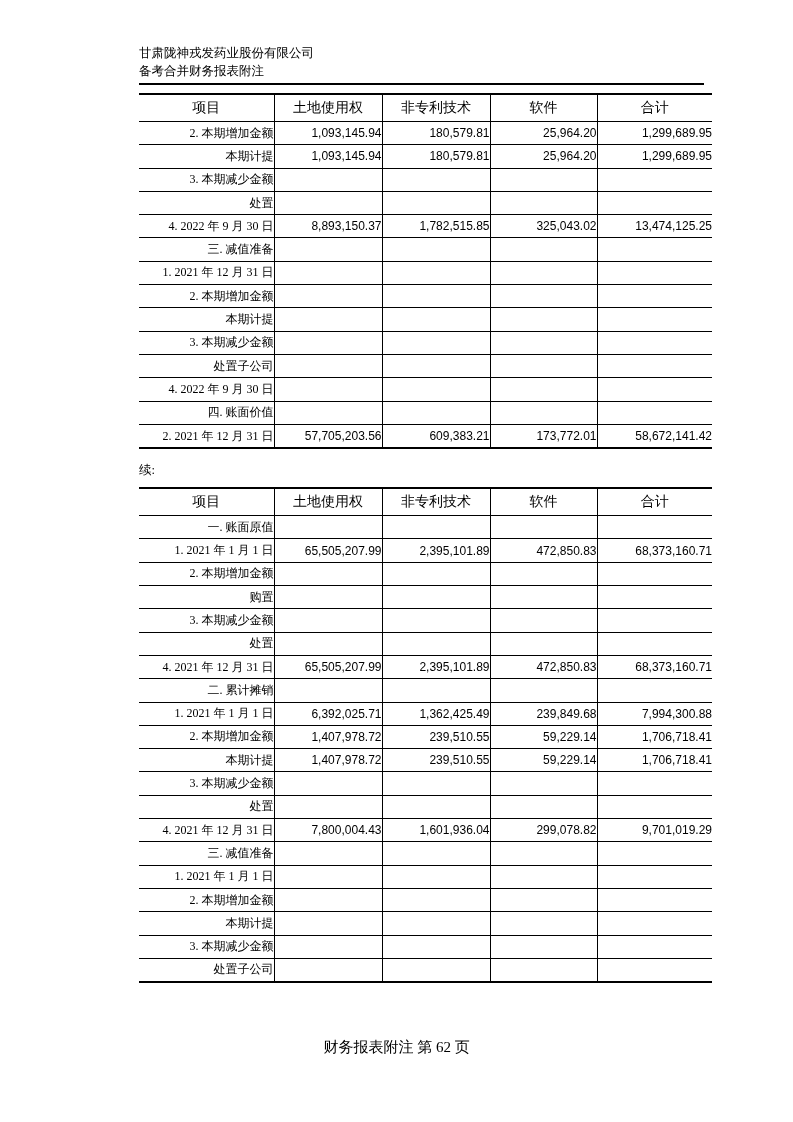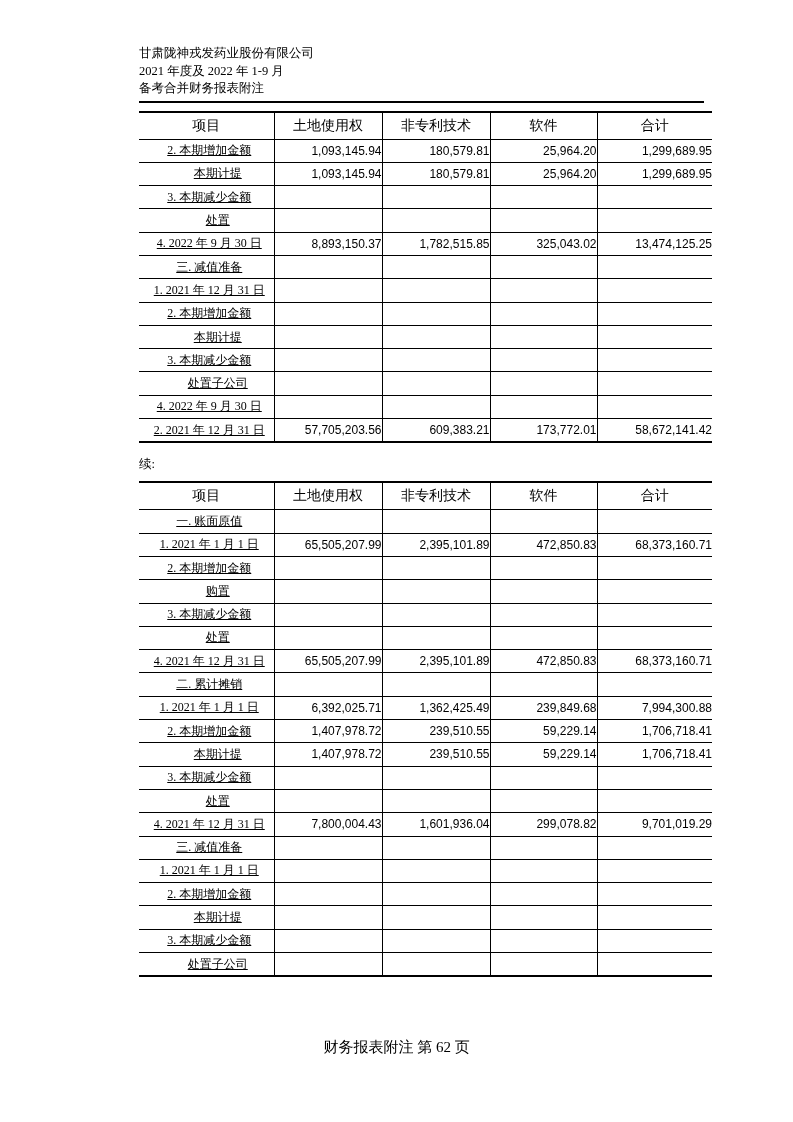--- a/index.html
+++ b/index.html
@@ -45,21 +45,21 @@
   table.fin-table td {
     font-size: 12px;
     height: 22.3px;
     padding: 0;
     vertical-align: middle;
     overflow: hidden;
     white-space: nowrap;
   }
   table.fin-table tbody tr + tr td { border-top: 1px solid #000; }
   table.fin-table .vline { border-left: 1px solid #000; }
-  td.label { text-align: center; text-decoration: underline; }
+  td.label { text-align: right; }
   td.label.indent-0 { padding-left: 6px; }
   td.label.indent-1 { padding-left: 23px; }
   td.num {
     text-align: right;
     padding-right: 11px;
     font-family: "Liberation Sans", "DejaVu Sans", sans-serif;
     font-size: 11px;
   }
   .cont-label {
     margin: 13px 0 6px 0;
@@ -75,21 +75,20 @@
   }
 </style>
 </head>
 <body>
 
 <div class="page">
   <div class="content">
 
     <header class="doc-header">
       <div class="hline">甘肃陇神戎发药业股份有限公司</div>
-      <div class="hline">2021 年度及 2022 年 1-9 月</div>
       <div class="hline">备考合并财务报表附注</div>
     </header>
 
     <table class="fin-table">
         <colgroup>
           <col style="width: 135px;">
           <col style="width: 108px;">
           <col style="width: 108px;">
           <col style="width: 107px;">
           <col style="width: 115px;">
@@ -182,20 +181,27 @@
             <td class="num vline"></td>
           </tr>
           <tr>
             <td class="label indent-0">4. 2022 年 9 月 30 日</td>
             <td class="num vline"></td>
             <td class="num vline"></td>
             <td class="num vline"></td>
             <td class="num vline"></td>
           </tr>
           <tr>
+            <td class="label indent-0">四. 账面价值</td>
+            <td class="num vline"></td>
+            <td class="num vline"></td>
+            <td class="num vline"></td>
+            <td class="num vline"></td>
+          </tr>
+          <tr>
             <td class="label indent-0">2. 2021 年 12 月 31 日</td>
             <td class="num vline">57,705,203.56</td>
             <td class="num vline">609,383.21</td>
             <td class="num vline">173,772.01</td>
             <td class="num vline">58,672,141.42</td>
           </tr>
         </tbody>
       </table>
 
     <div class="cont-label">续:</div>

